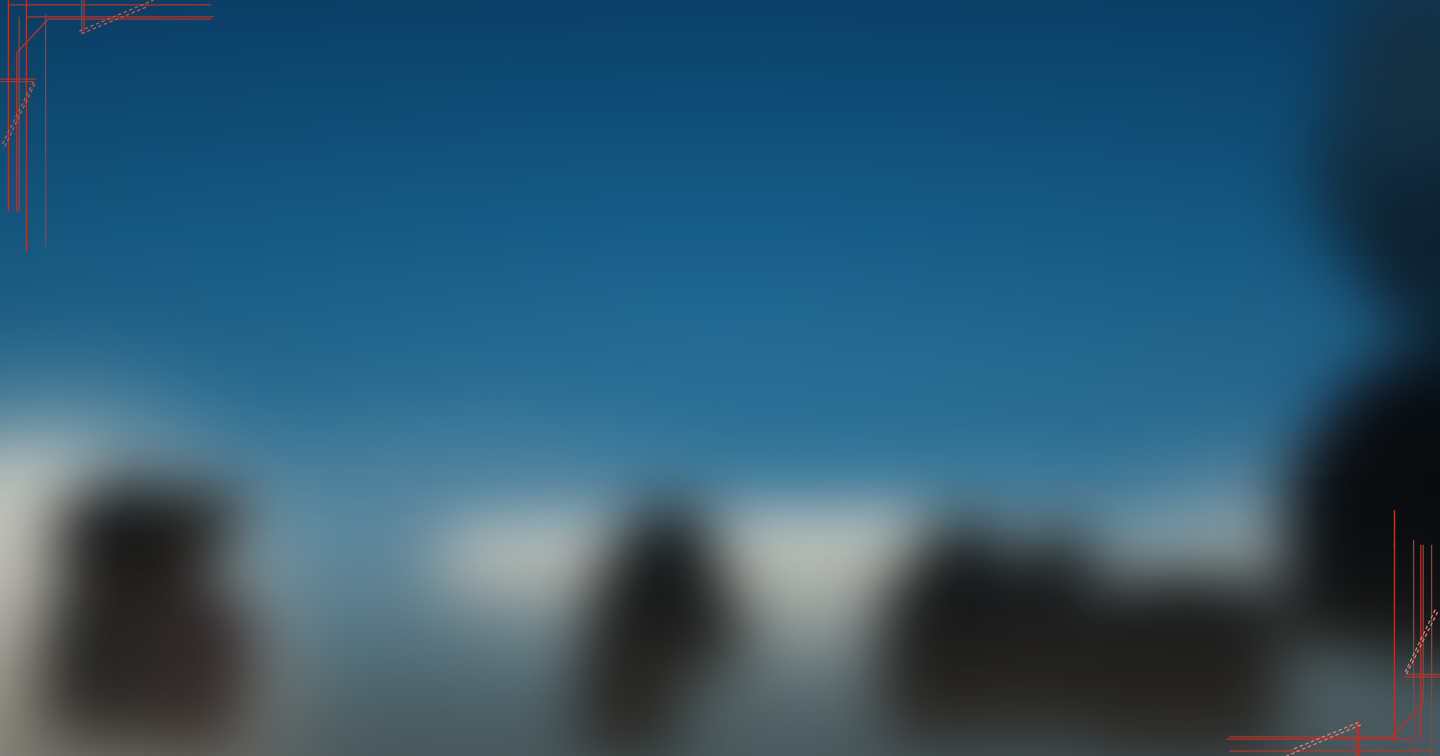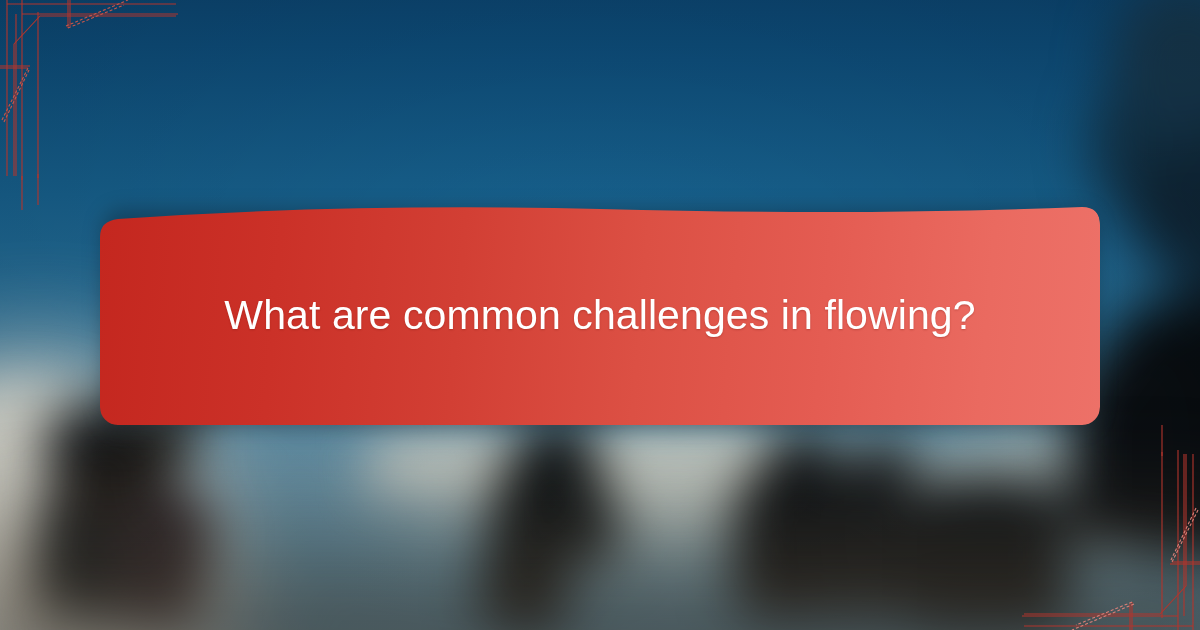--- a/index.html
+++ b/index.html
@@ -255,19 +255,14 @@
       <path d="M 1186 586 L 1186 454"></path>
     </g>
     <g fill="none" stroke="#d98078" stroke-width="1.1" stroke-dasharray="3 2">
       <path d="M 1134 604 L 1072 630"></path>
       <path d="M 1132 602 L 1076 625"></path>
       <path d="M 1198 510 L 1172 562"></path>
       <path d="M 1196 508 L 1171 560"></path>
     </g>
   </svg>
 
-  <div class="card-wrap">
-    <div class="card-shadow"></div>
-    <div class="card"></div>
-    <div class="card-title">What are common challenges in flowing?</div>
-  </div>
 
 </div>
 
 </body></html>

